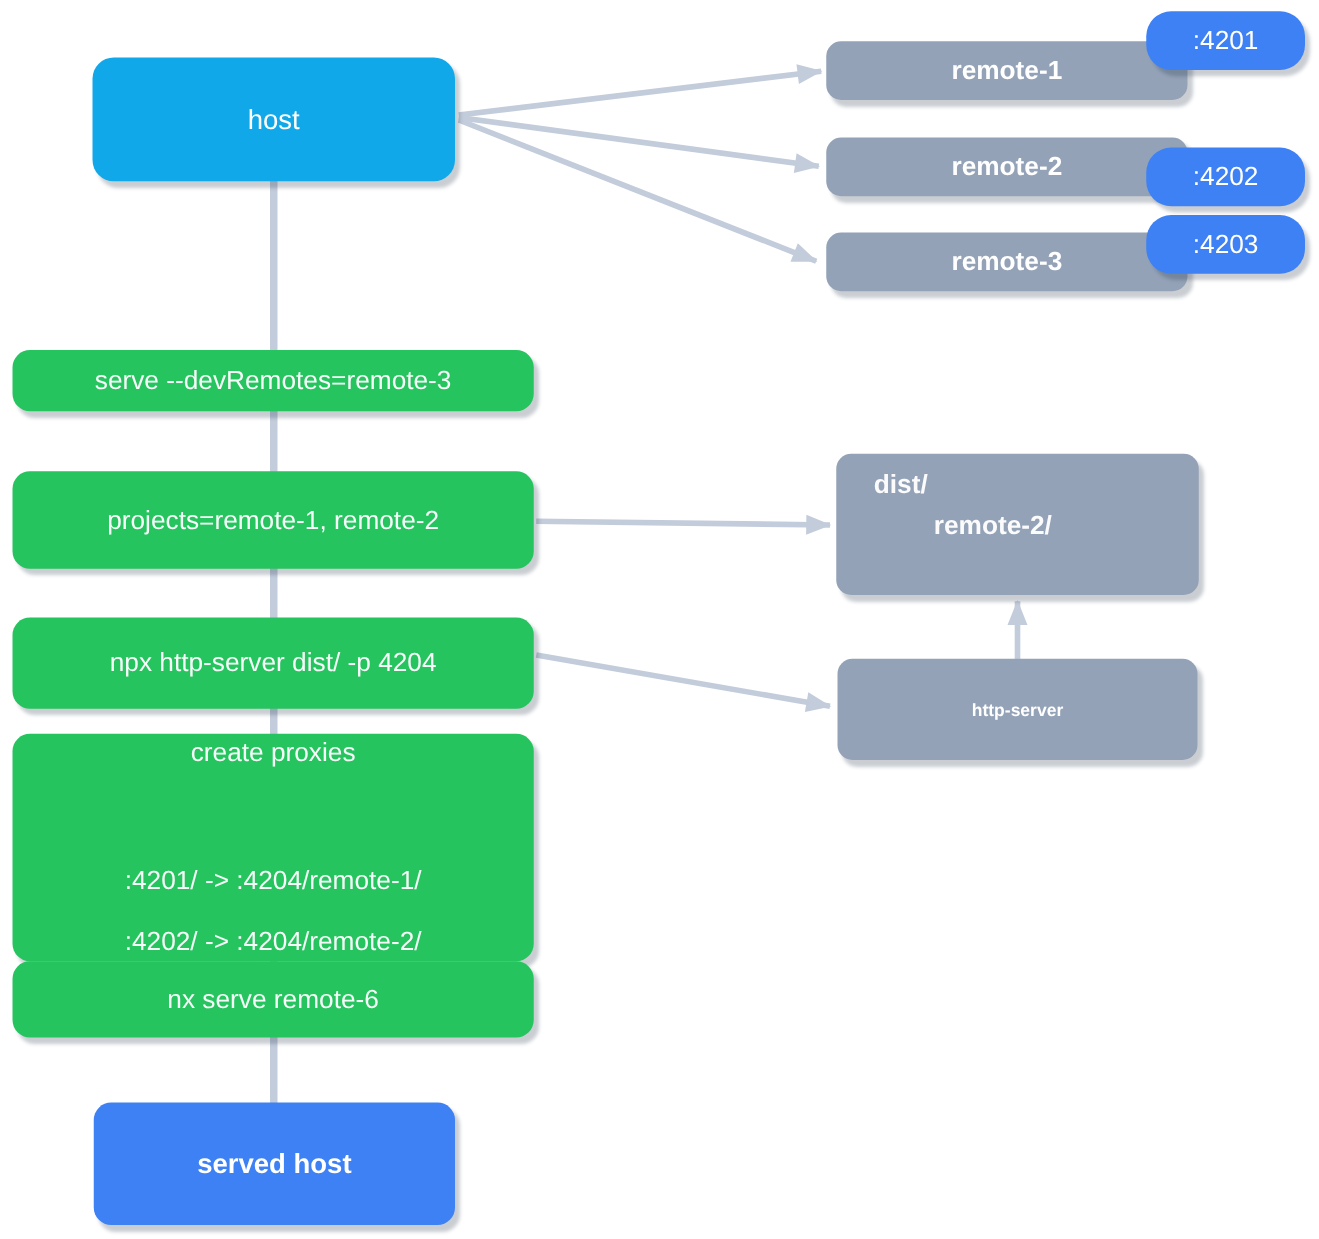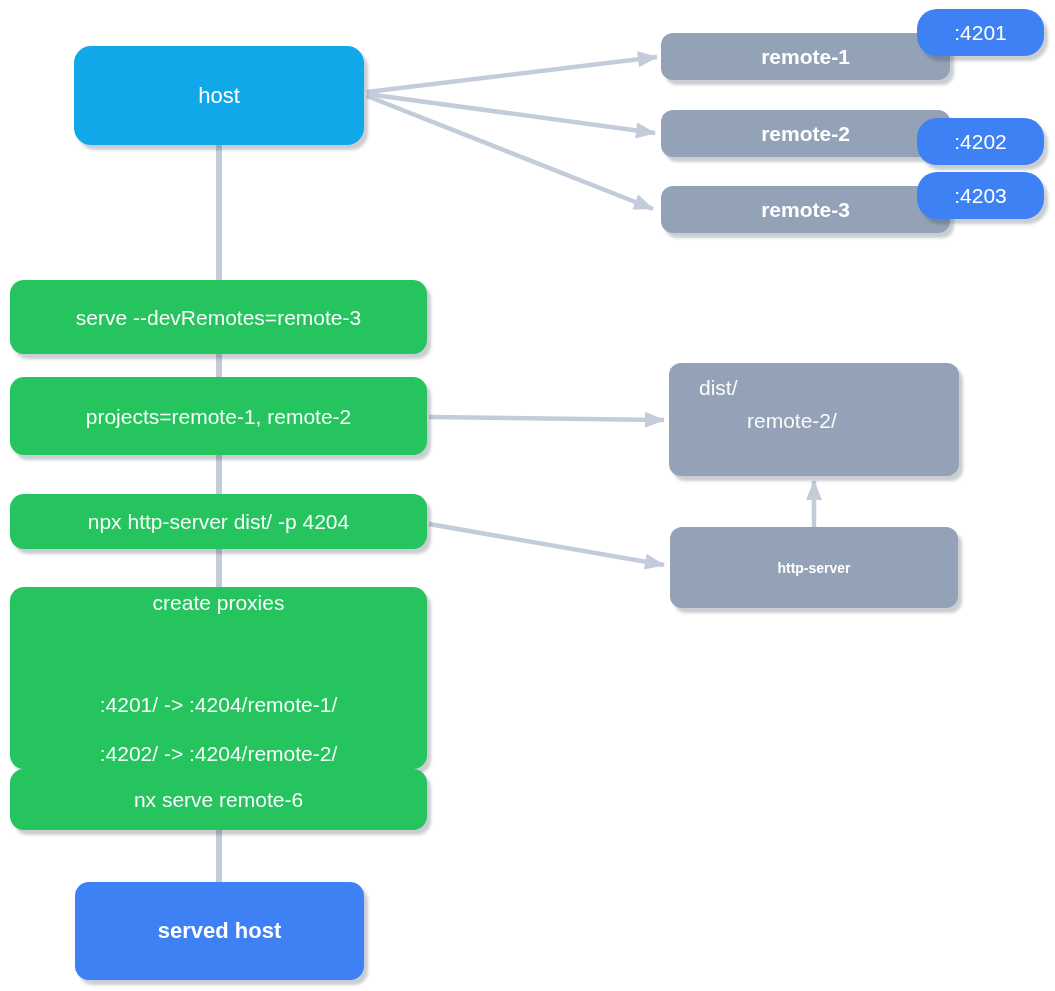--- a/index.html
+++ b/index.html
@@ -64,31 +64,31 @@
   .cmd {
     left: 10px; width: 417px;
     background: #25c45f;
     border-radius: 14px;
     font-size: 21px; font-weight: 400;
     color: rgba(255,255,255,0.96);
     flex-direction: column;
     text-align: center;
     line-height: 31px;
   }
-  .cmd-serve      { top: 280px; height: 74px; }
+  .cmd-serve      { top: 280px; height: 49px; }
   .cmd-build      { top: 377px; height: 78px; }
-  .cmd-httpserver { top: 494px; height: 55px; justify-content: center; }
+  .cmd-httpserver { top: 494px; height: 73px; justify-content: center; }
   .cmd-proxies    { top: 587px; height: 182px; justify-content: space-between; }
   .cmd-serve3     { top: 769px; height: 61px; }
   .proxies-spacer { height: 34px; }
   .dist-box {
     left: 669px; top: 363px; width: 290px; height: 113px;
     background: #93a2b7;
     border-radius: 12px;
-    font-size: 21px; font-weight: 400;
+    font-size: 21px; font-weight: 700;
     color: rgba(255,255,255,0.96);
     flex-direction: column;
     align-items: flex-start;
     justify-content: flex-start;
     padding: 8px 0 0 30px;
     line-height: 33px;
   }
   .dist-child { padding-left: 48px; }
   .http-server {
     left: 670px; top: 527px; width: 288px; height: 81px;

